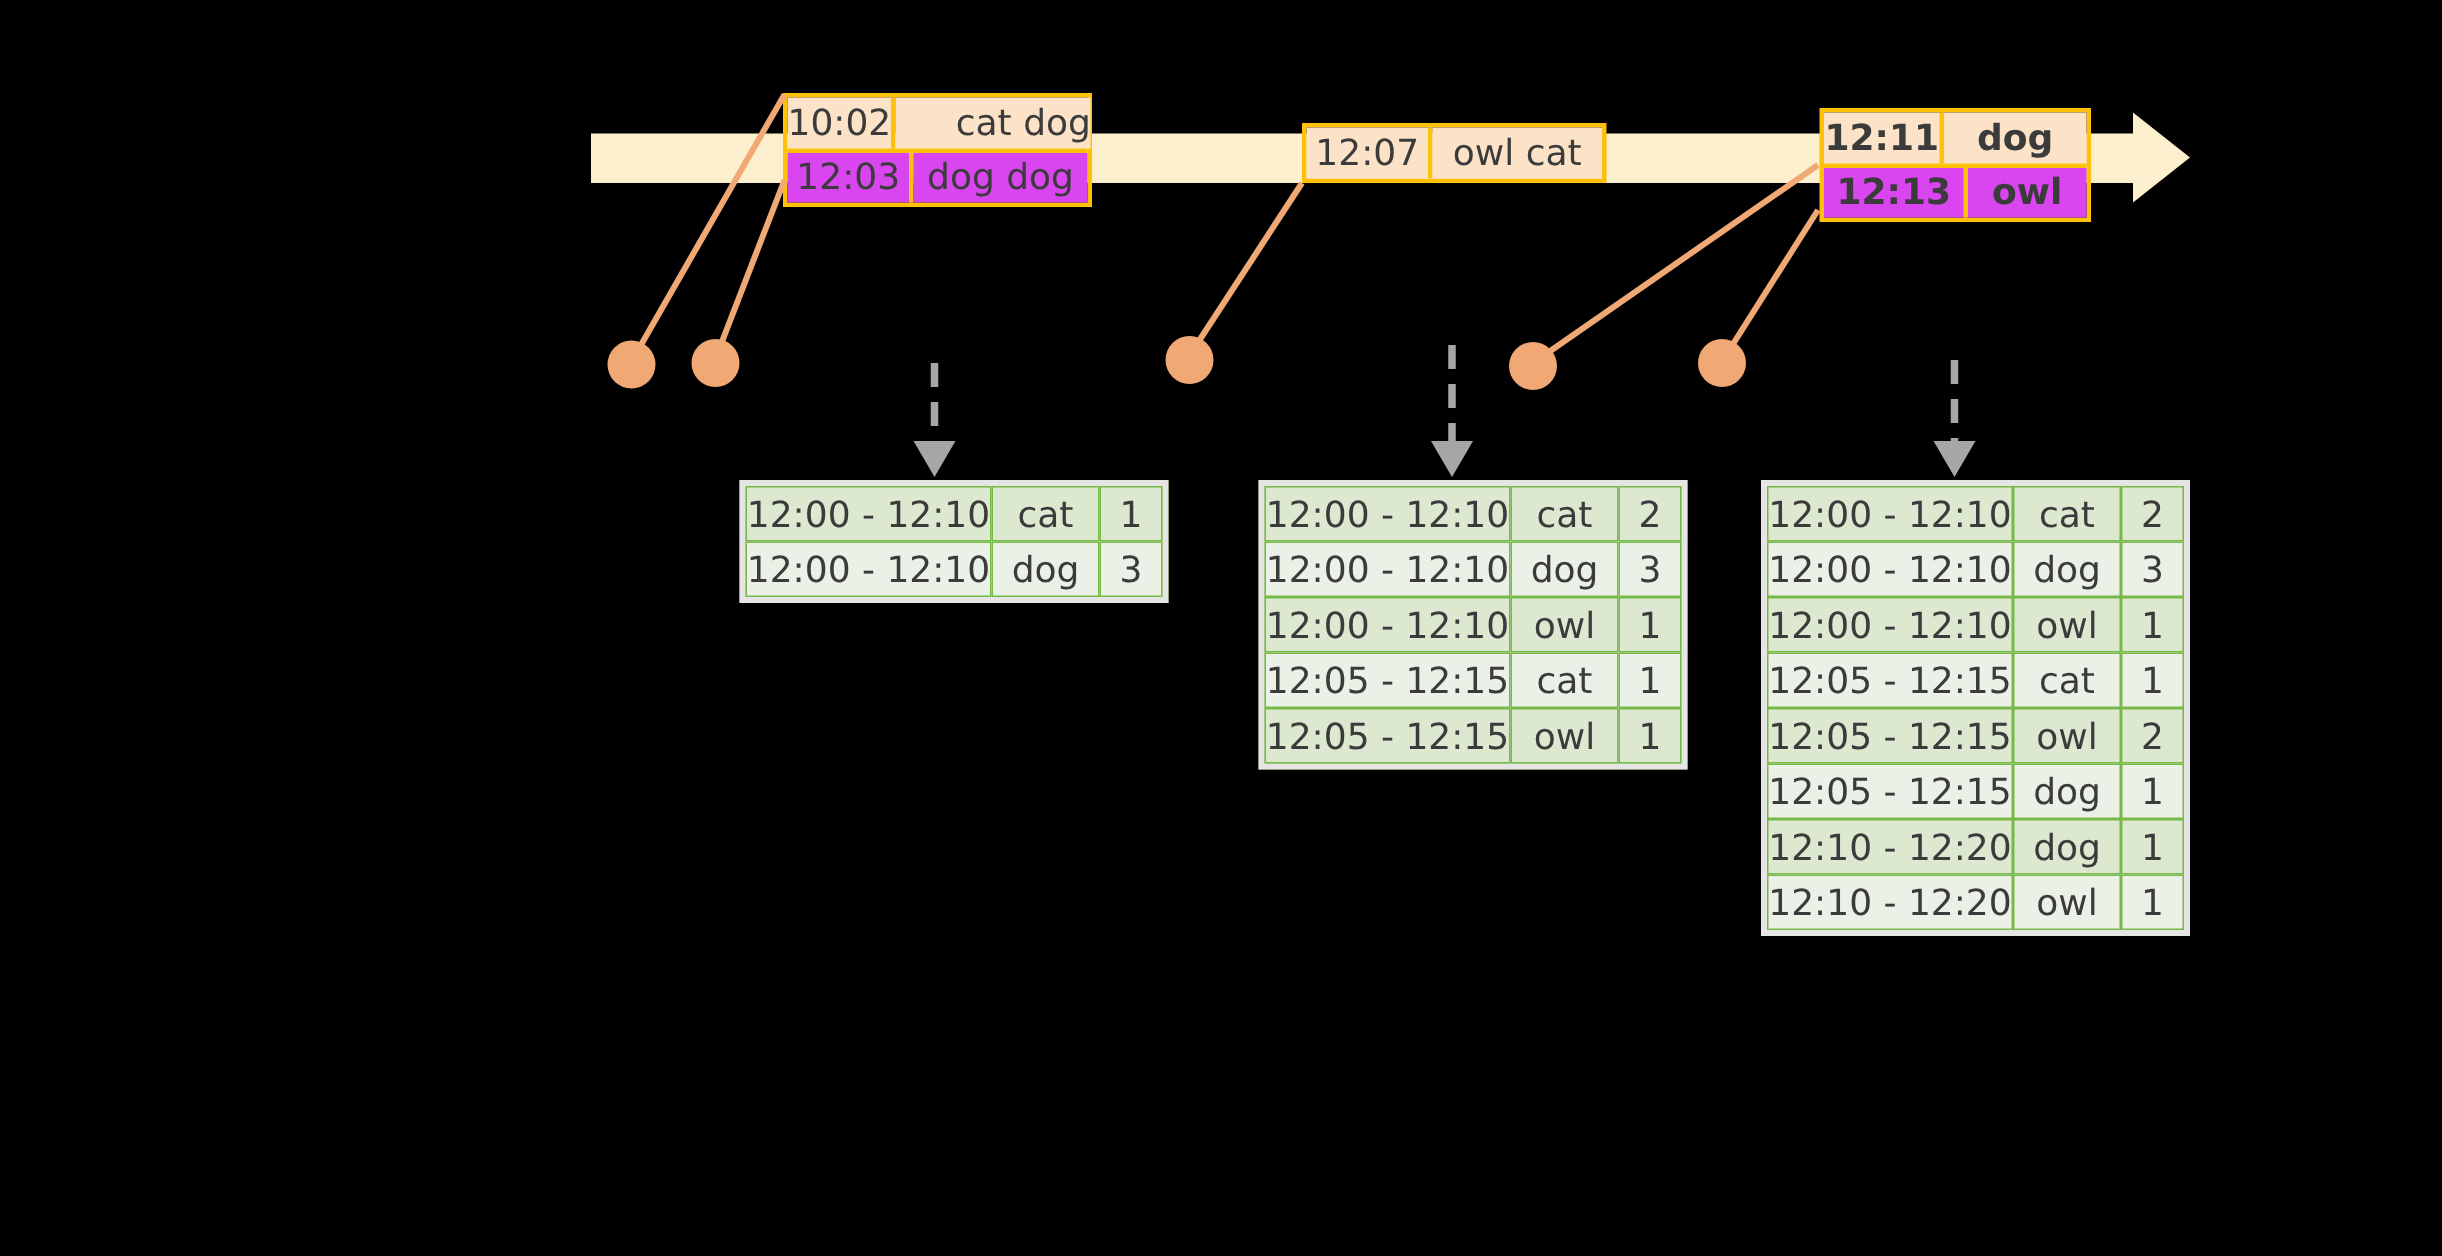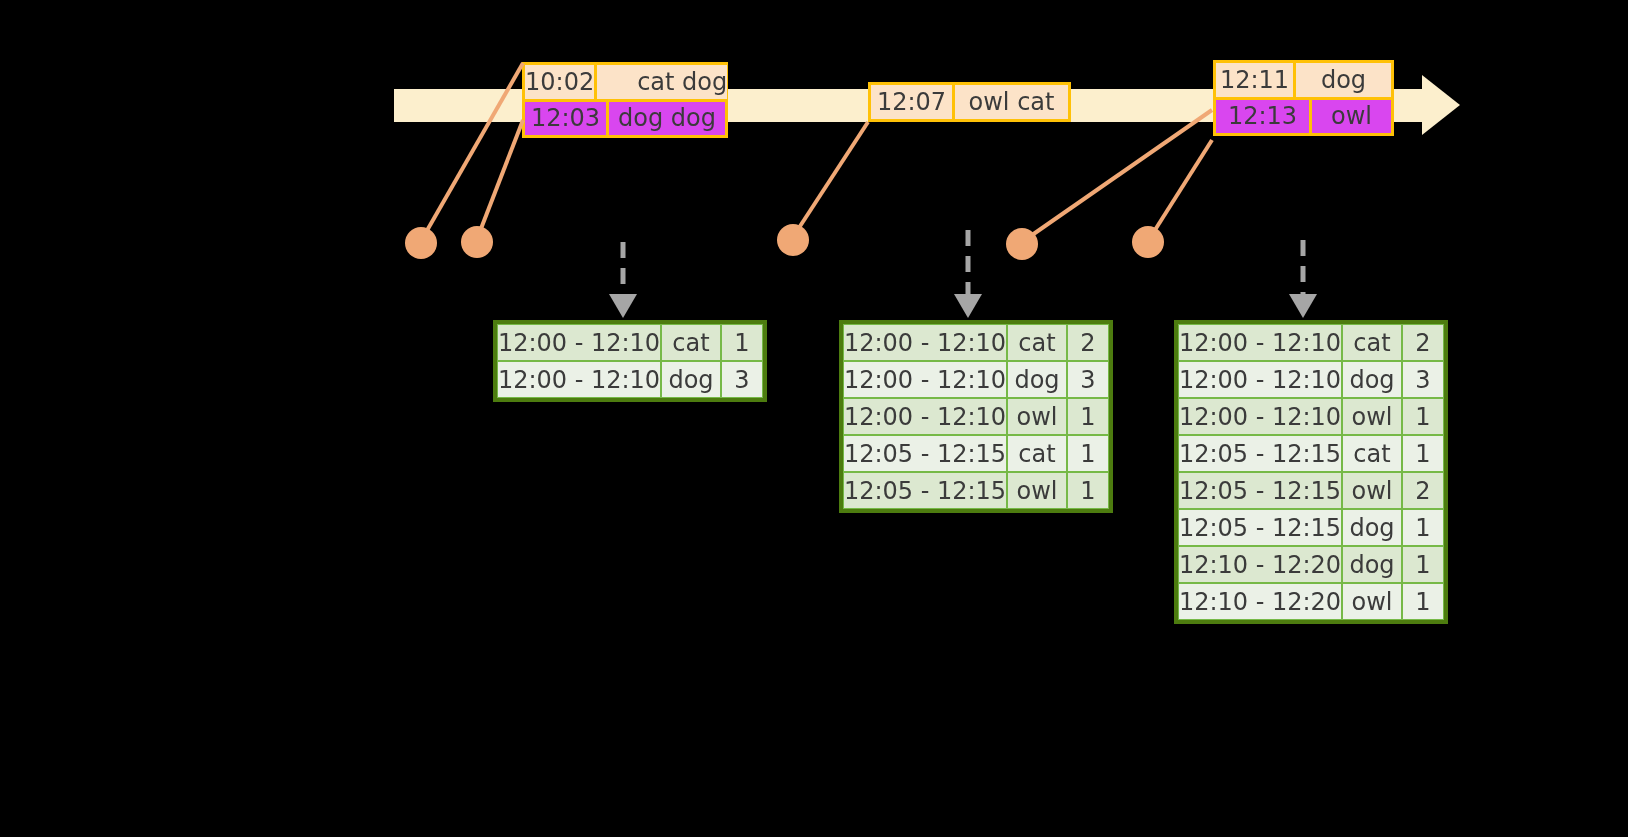--- a/index.html
+++ b/index.html
@@ -22,30 +22,30 @@
             font-size:24px;color:#3b3b3b;box-sizing:border-box;white-space:nowrap;}
   .evt-cell.tcell{border-right:3px solid #FFC107;}
   .evt-row.shade .evt-cell{background:#FCE3C8;}
   .evt-row.light .evt-cell{background:#d946ef;}
 
   
   .conn{position:absolute;left:0;top:0;width:1628px;height:837px;
         pointer-events:none;}
 
   
-  .rtable{position:absolute;border:4px solid #4d7c0f;box-sizing:border-box;
+  .rtable{position:absolute;border:4px solid #e5e5e5;box-sizing:border-box;
           background:#76B947;display:flex;flex-direction:column;}
   .rrow{display:flex;}
   .rcell{font-size:24px;color:#3b3b3b;display:flex;align-items:center;
          justify-content:center;box-sizing:border-box;height:37px;
          border:1px solid #76B947;white-space:nowrap;}
   .rrow.a .rcell{background:#DCE8D0;}
   .rrow.b .rcell{background:#EBF1E7;}
   .c-win{width:164px;}
-  .c-word{width:60px;}
+  .c-word{width:72px;}
   .c-cnt{width:42px;}
 </style>
 </head>
 <body>
 
 <div id="stage">
 
   <div class="tl-bar" style="left:394px;top:89px;width:1033px;height:33px;"></div>
   <div class="tl-arrow" style="left:1422px;top:75px;"></div>
 
@@ -60,21 +60,21 @@
     </div>
   </div>
 
   <div class="evt" style="left:868px;top:82px;width:203px;height:40px;">
     <div class="evt-row shade">
       <div class="evt-cell tcell" style="width:84px;">12:07</div>
       <div class="evt-cell" style="flex:1;">owl cat</div>
     </div>
   </div>
 
-  <div class="evt" style="left:1213px;top:60px;width:181px;height:76px;">
+  <div class="evt" style="left:1213px;top:72px;width:181px;height:76px;font-weight:bold;">
     <div class="evt-row shade">
       <div class="evt-cell tcell" style="width:80px;">12:11</div>
       <div class="evt-cell" style="flex:1;">dog</div>
     </div>
     <div class="evt-row light">
       <div class="evt-cell tcell" style="width:96px;">12:13</div>
       <div class="evt-cell" style="flex:1;">owl</div>
     </div>
   </div>
 

